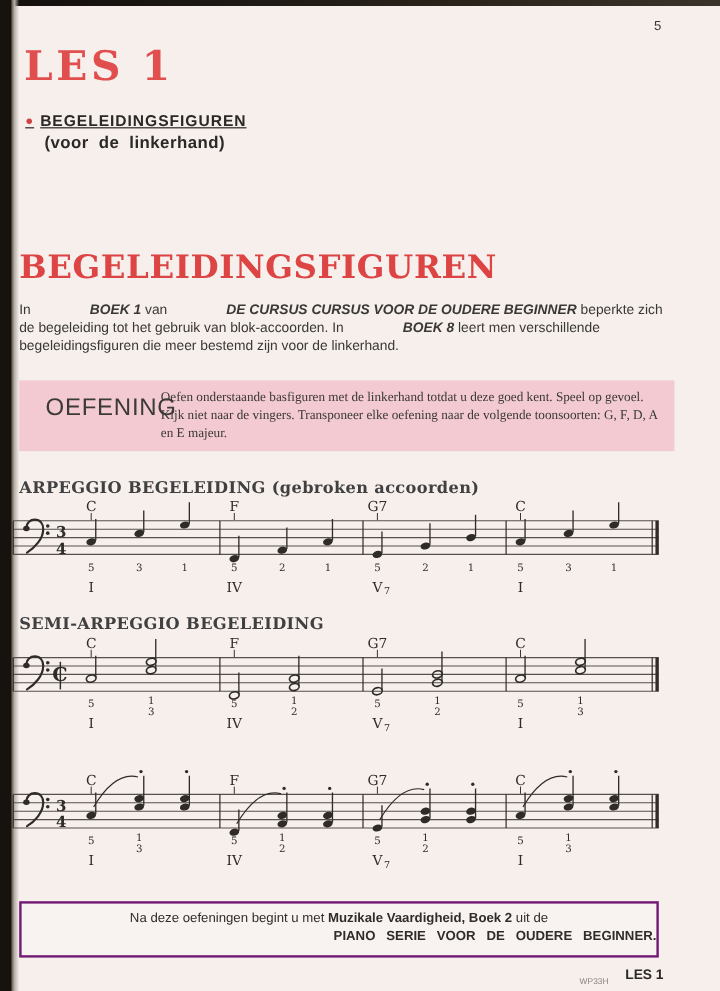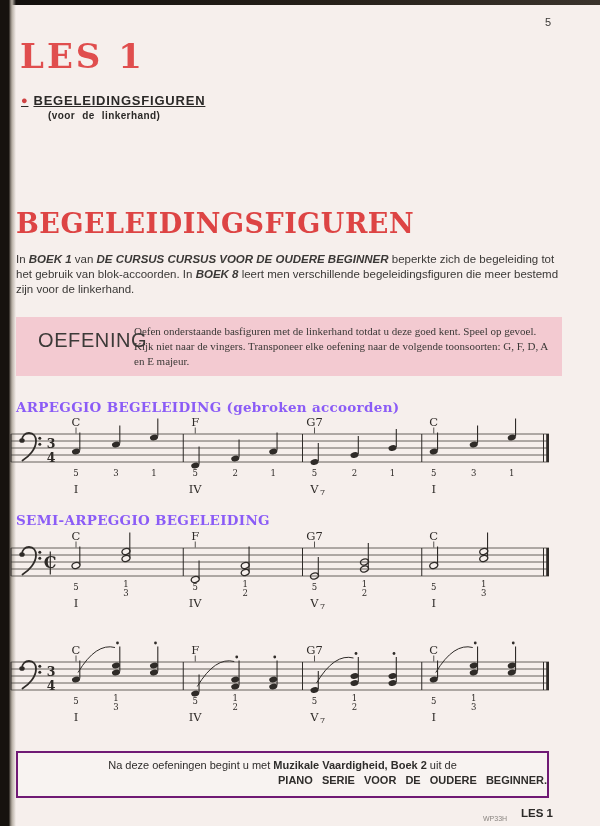--- a/index.html
+++ b/index.html
@@ -13,38 +13,38 @@
     background:linear-gradient(to right,#120f0d,#262019 55%,#3a332c);}
   .scan-left{position:absolute;left:0;top:0;width:16px;height:826px;
     background:linear-gradient(to right,#16120e 0 9px,#6b645c 10px,#b8b0a6 12px,rgba(246,239,236,0) 16px);}
   .page-number{position:absolute;left:545px;top:16px;font-size:11px;color:#3a3836;}
   .les-title{position:absolute;left:20px;top:36px;margin:0;
     font-family:"DejaVu Serif", serif;font-weight:bold;font-size:34px;
     color:#e04e4e;letter-spacing:3px;}
   .topic-line{position:absolute;left:21px;top:93px;font-size:13px;font-weight:bold;
     letter-spacing:.8px;color:#2b2927;text-decoration:underline;}
   .topic-line .bullet{color:#cf4343;font-size:11px;margin-right:5px;vertical-align:1px;}
-  .topic-note{position:absolute;left:48px;top:110px;font-size:10px;font-weight:bold;
+  .topic-note{position:absolute;left:37px;top:110px;font-size:14px;font-weight:bold;
     color:#2b2927;word-spacing:4px;letter-spacing:.4px;}
   .main-heading{position:absolute;left:16px;top:208px;margin:0;
     font-family:"DejaVu Serif", serif;font-weight:bold;font-size:27px;
     color:#dd4444;letter-spacing:.5px;}
   .intro{position:absolute;left:16px;top:252px;width:548px;margin:0;
     font-size:11.5px;line-height:15px;color:#3a3836;}
   .seg-b{font-weight:bold;}
-  .seg-bi{font-weight:bold;font-style:italic;}
+  .seg-bi{font-weight:bold;font-style:italic;margin-left:46px;}
   .exercise-box{position:absolute;left:16px;top:317px;width:546px;height:59px;
     background:#f3cad1;}
   .exercise-label{position:absolute;left:22px;top:12px;font-size:20px;
     letter-spacing:.6px;color:#3c3a38;}
   .exercise-text{position:absolute;left:118px;top:7px;width:414px;
     font-size:11px;line-height:14.8px;color:#3a3836;font-family:Liberation Serif, serif;}
   .section-heading{position:absolute;left:16px;margin:0;
     font-family:"DejaVu Serif", serif;font-weight:bold;font-size:13.5px;
-    color:#8b5cf6;letter-spacing:.3px;}
+    color:#404040;letter-spacing:.3px;}
   .sh1{top:399px;} .sh2{top:512px;} .sh3{top:626px;}
   .staff-svg{position:absolute;left:8px;width:552px;height:82px;overflow:visible;}
   .st1{top:414px;} .st2{top:528px;} .st3{top:642px;}
   .footer-box{position:absolute;left:16px;top:751px;width:529px;height:38px;
     border:2px solid #701a75;background:rgba(255,255,255,.25);
     text-align:center;font-size:11px;line-height:15px;color:#2f2d2b;padding-top:5px;}
   .footer-box .line2{word-spacing:6px;text-align:right;}
   .footer-code{position:absolute;left:483px;top:815px;font-size:7px;color:#8a8580;}
   .footer-lesson{position:absolute;left:521px;top:807px;font-size:11.5px;font-weight:bold;color:#2b2927;}
 </style>

